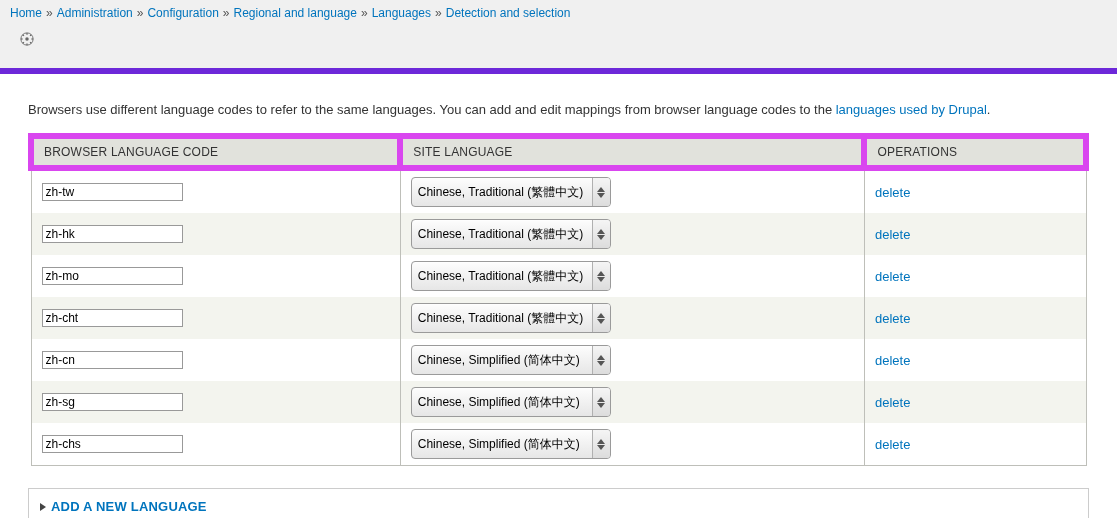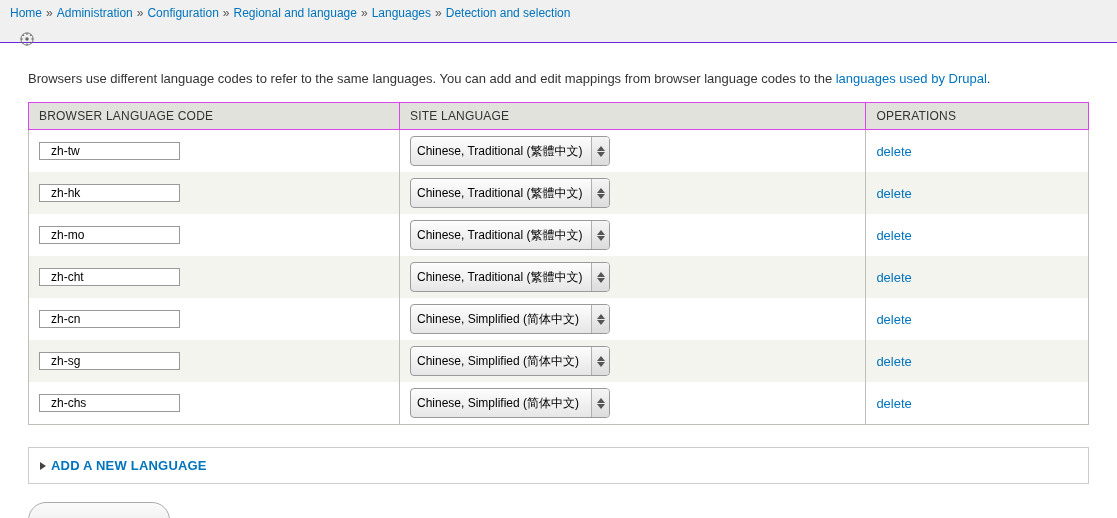--- a/index.html
+++ b/index.html
@@ -6,22 +6,22 @@
   body {
     margin: 0;
     padding: 0;
     font-family: "Lucida Grande", "Lucida Sans Unicode", Verdana, sans-serif;
     font-size: 13px;
     color: #333;
     background: #fff;
   }
   .header {
     background: #f0f0f0;
-    border-bottom: 1px solid #6d28d9;
-    padding: 6px 10px 2px 10px;
+    border-bottom: 6px solid #6d28d9;
+    padding: 6px 10px 28px 10px;
   }
   .breadcrumb {
     font-size: 12px;
     margin-bottom: 6px;
   }
   .breadcrumb a {
     color: #0074bd;
     text-decoration: none;
   }
   .breadcrumb .sep {
@@ -56,42 +56,42 @@
     text-decoration: none;
   }
   table.admin-table {
     width: 100%;
     border-collapse: collapse;
     border: 1px solid #bebfb9;
   }
   table.admin-table th {
     text-align: left;
     background: #e1e2dc;
-    border: 1px solid #d946ef;
+    border: 6px solid #d946ef;
     padding: 6px 10px;
     font-size: 12px;
     font-weight: normal;
     letter-spacing: 0.2px;
     color: #333;
   }
   table.admin-table td {
     border-left: 1px solid #bebfb9;
     border-right: 1px solid #bebfb9;
     padding: 6px 10px;
     vertical-align: middle;
   }
   table.admin-table tr.odd td { background: #fff; }
   table.admin-table tr.even td { background: #f3f4ee; }
   .col-code { width: 35%; }
   .col-lang { width: 44%; }
   .col-ops { width: 21%; }
   input.code-input {
     width: 141px;
     font-size: 12px;
-    padding: 1px 11px;
+    padding: 1px 3px;
     border: 1px solid #999;
     background: #fff;
     font-family: inherit;
   }
   .select-wrap {
     display: inline-flex;
     align-items: stretch;
     border: 1px solid #9a9a9a;
     border-radius: 4px;
     background: linear-gradient(#fdfdfd,#e6e6e6);

